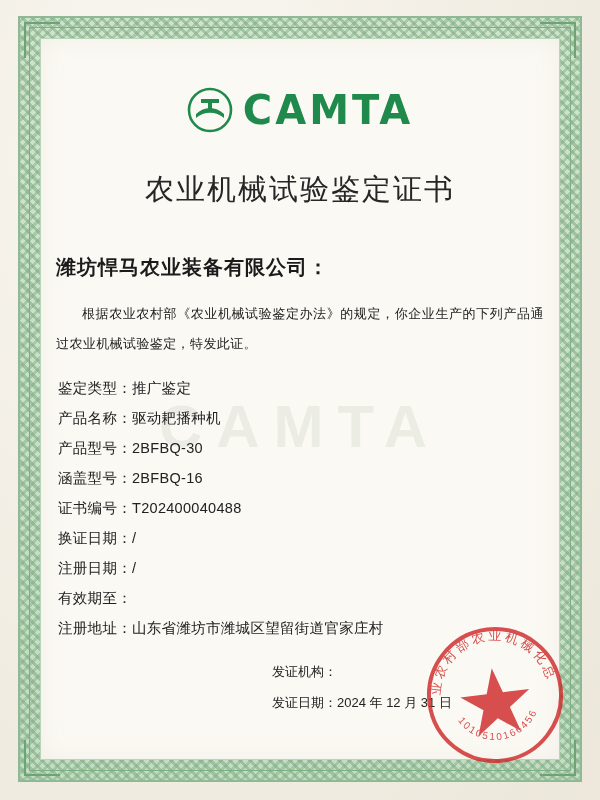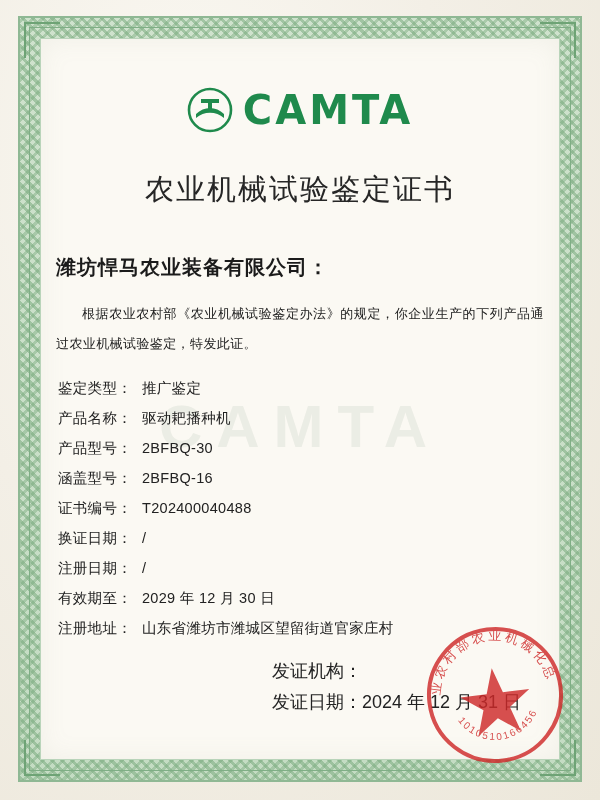--- a/index.html
+++ b/index.html
@@ -149,36 +149,35 @@
     font-size: 14.5px;
     line-height: 30px;
     color: #222;
     padding-left: 2px;
   }
   .field-label {
     flex: 0 0 auto;
     letter-spacing: 0.3px;
   }
   .field-value {
-    margin-left: 10px;
     letter-spacing: 0.3px;
     font-family: "Liberation Sans", sans-serif;
   }
 
   
   .footer {
     position: absolute;
     right: 0;
     bottom: 26px;
     width: 300px;
     text-align: left;
   }
   .footer-row {
     display: flex;
-    font-size: 18px;
+    font-size: 13px;
     line-height: 31px;
     color: #222;
     justify-content: flex-start;
     padding-left: 28px;
   }
   .footer-label { flex: 0 0 auto; }
   .footer-value { }
 
   
   .seal {
@@ -259,21 +258,20 @@
         <span class="field-value">/</span>
       </div>
 
       <div class="field-row">
         <span class="field-label">注册日期：</span>
         <span class="field-value">/</span>
       </div>
 
       <div class="field-row">
         <span class="field-label">有效期至：</span>
-        <span class="field-value">2029 年 12 月 30 日</span>
       </div>
 
       <div class="field-row">
         <span class="field-label">注册地址：</span>
         <span class="field-value">山东省潍坊市潍城区望留街道官家庄村</span>
       </div>
 
     </div>
 
     <div class="footer">

